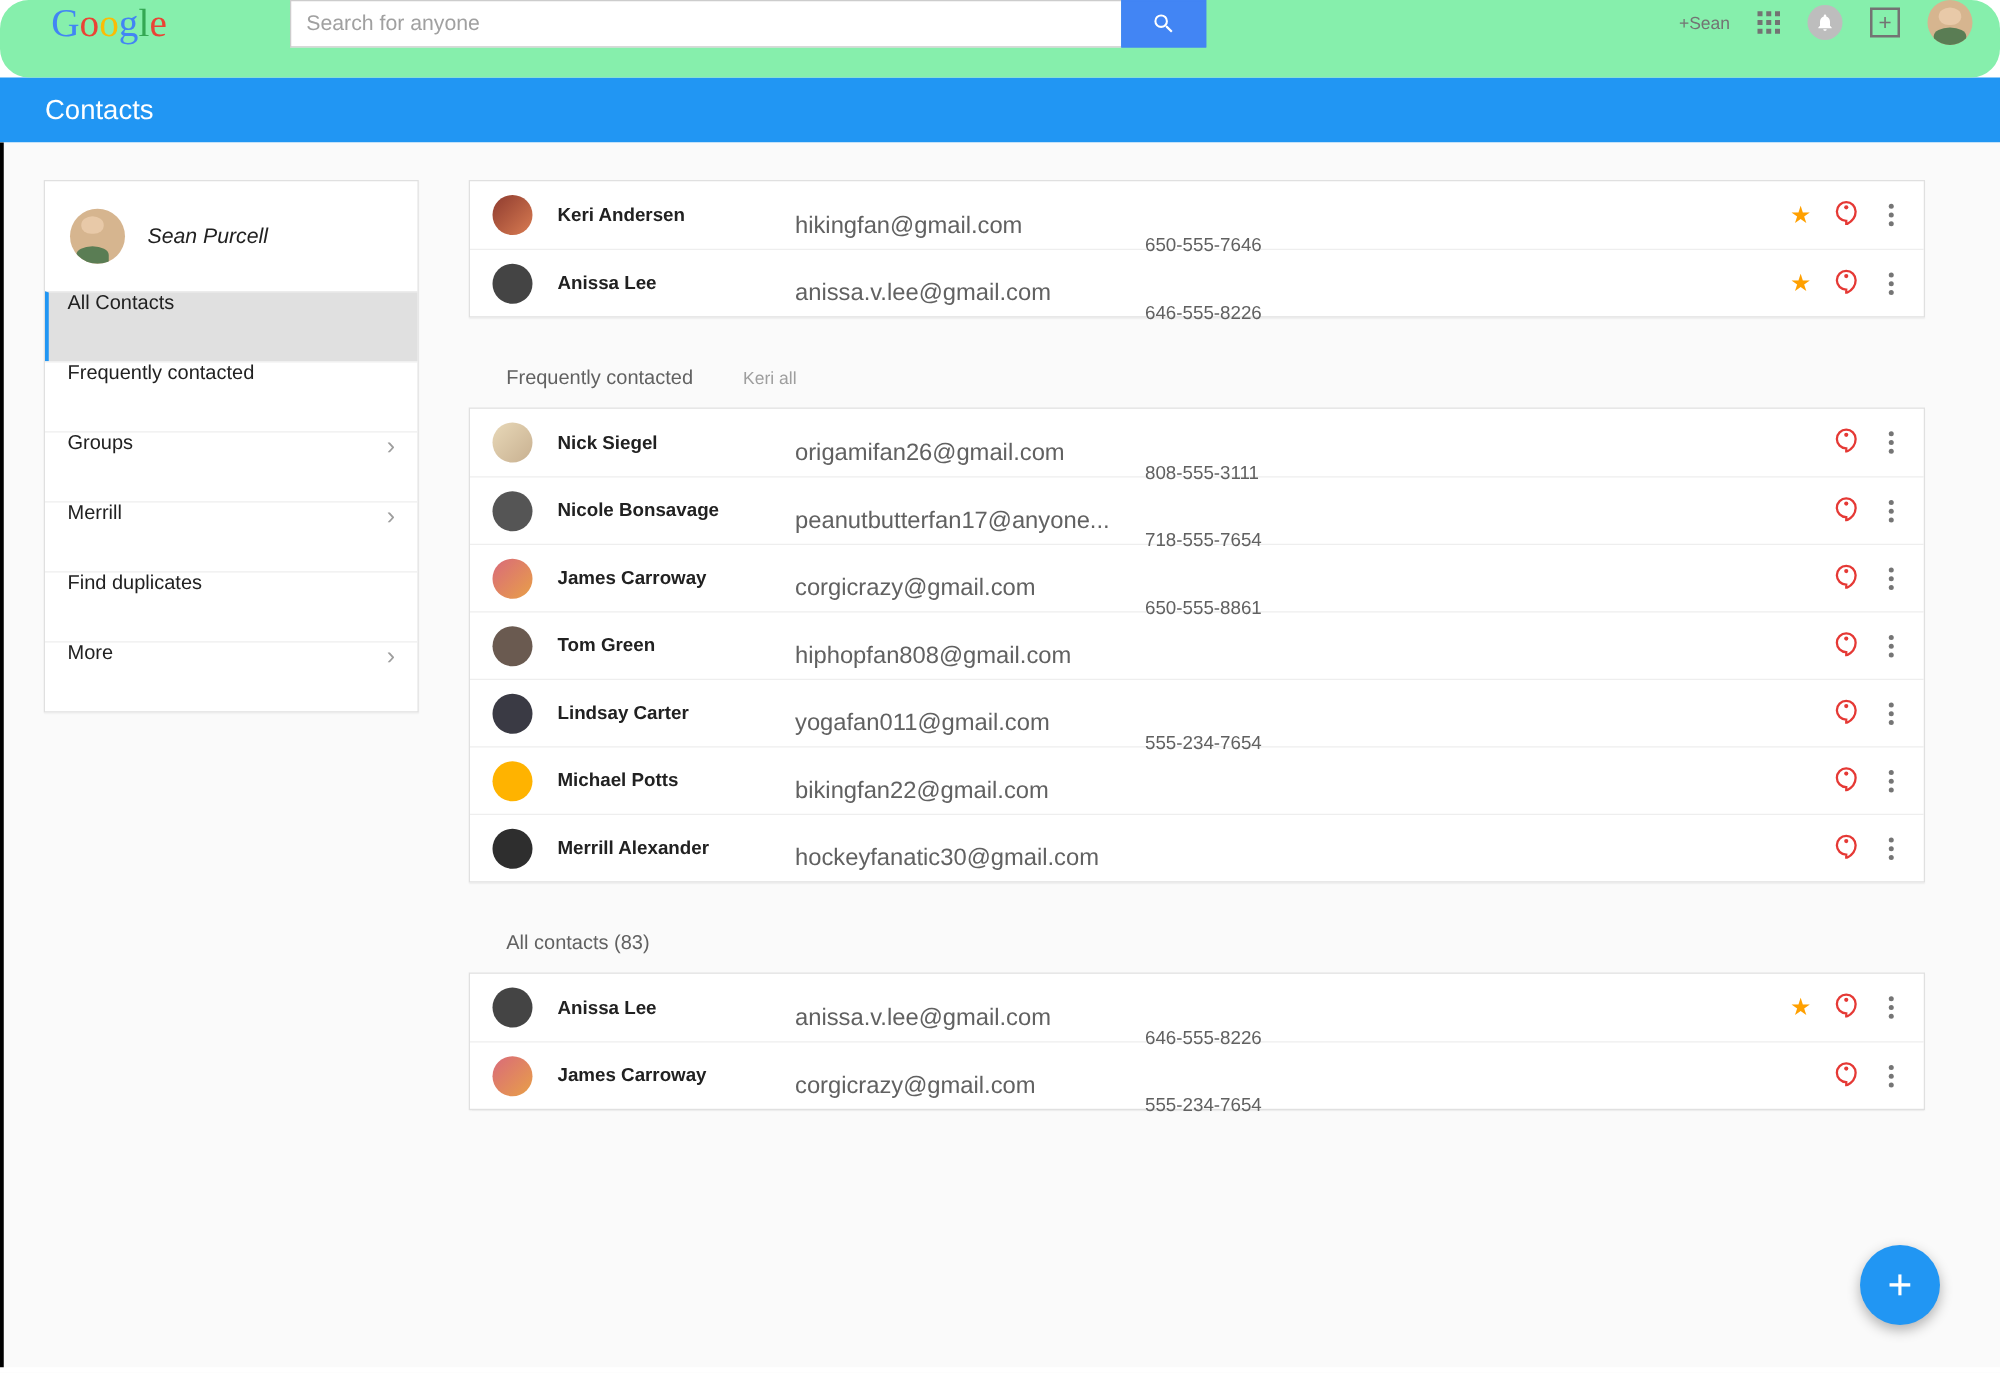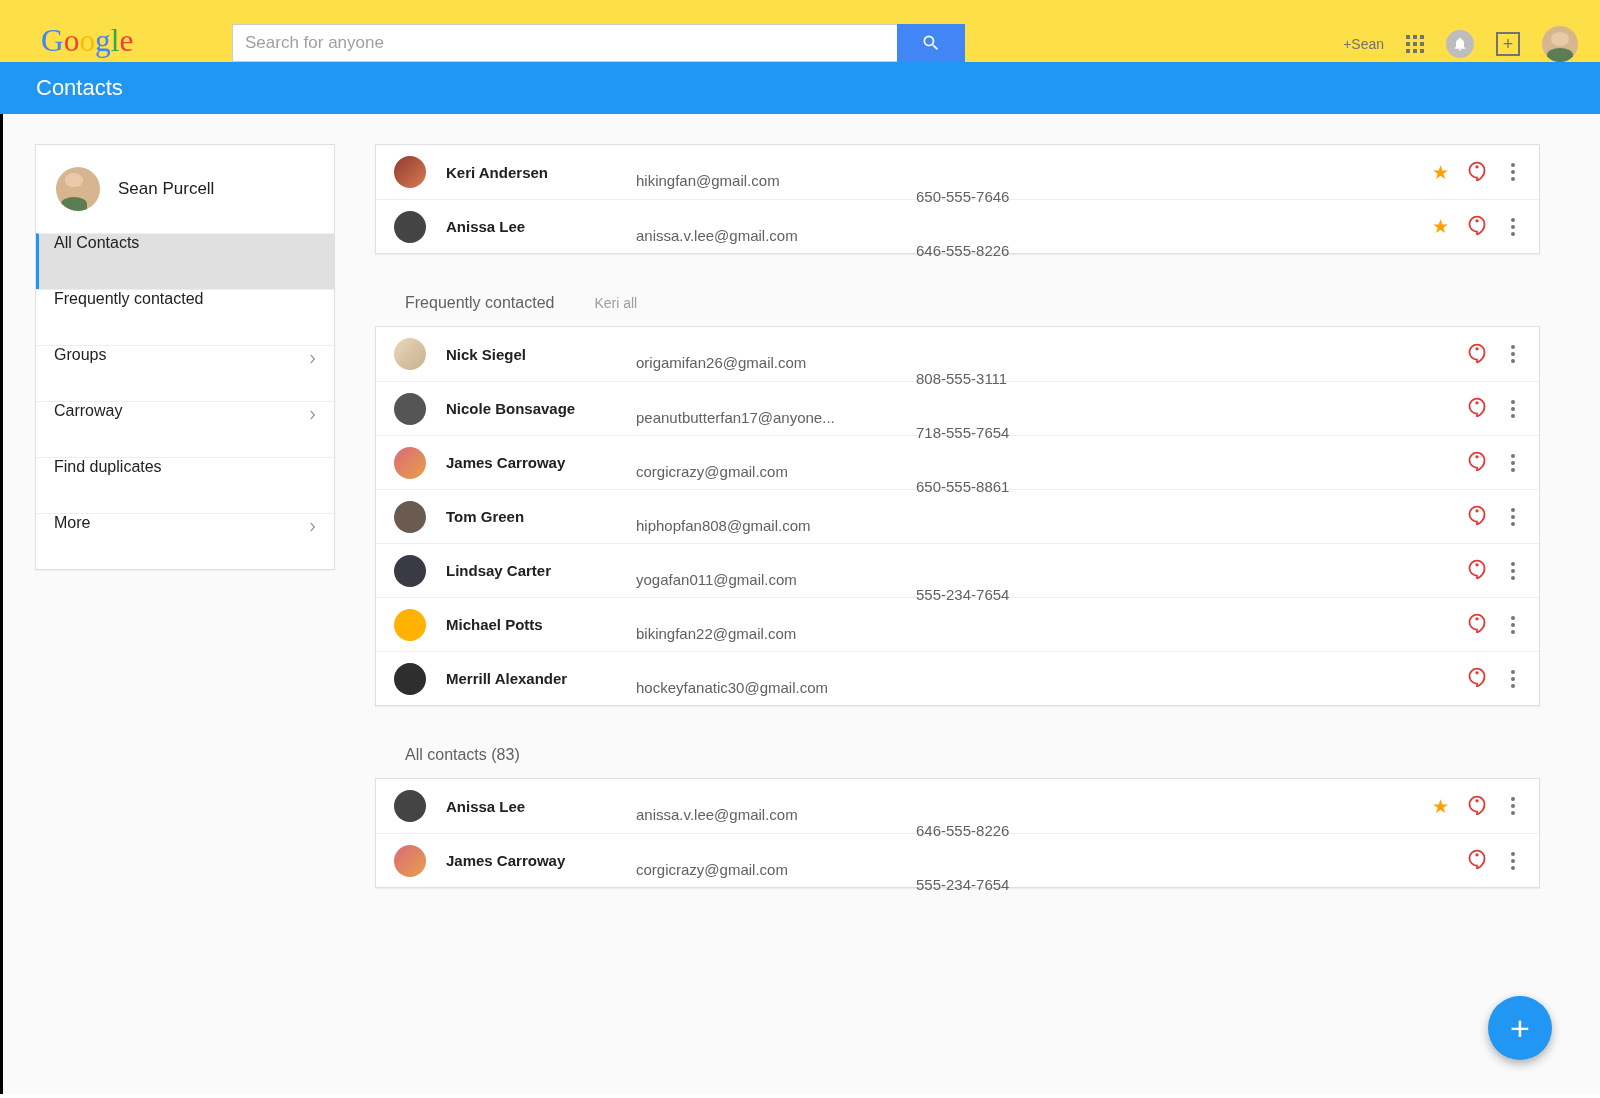--- a/index.html
+++ b/index.html
@@ -1,18 +1,18 @@
 <!DOCTYPE html>
 <html><head>
 <meta charset="utf-8">
 <style>
   * { box-sizing: border-box; margin: 0; padding: 0; }
   body { font-family: Arial, Helvetica, sans-serif; font-size: 15px; color: #212121; background: #fff; width: 1600px; }
   
-  .topbar { display: flex; align-items: flex-end; height: 62px; padding: 0 14px; background: #fde047; position: relative; }
+  .topbar { display: flex; align-items: flex-start; height: 62px; padding: 0 14px; background: #86efac; position: relative; border-radius: 23px; }
   .logo { width: 160px; display: flex; align-items: center; padding-left: 24px; }
   .logo-svg { }
   .search-wrap { display: flex; align-items: center; margin-left: 58px; }
   .search-input { width: 665px; height: 38px; border: 1px solid #ccc; border-right: none; font-size: 17px; color: #222; padding: 16px 12px; outline: none; }
   .search-input::placeholder { color: #a0a0a0; }
   .search-btn { width: 68px; height: 38px; background: #4285f4; border: 1px solid #4285f4; display: flex; align-items: center; justify-content: center; cursor: pointer; }
   .top-right { position: absolute; right: 22px; display: flex; align-items: center; gap: 22px; }
   .plus-link { color: #737373; font-size: 14px; cursor: pointer; }
   .grid-icon { width: 18px; height: 18px; display: grid; grid-template-columns: repeat(3,4px); grid-template-rows: repeat(3,4px); gap: 3px; cursor: pointer; }
   .grid-icon span { background:#737373; width:4px; height:4px; }
@@ -22,36 +22,36 @@
   .avatar-face::after { content:""; position:absolute; top:6px; left:9px; width:18px; height:14px; background:#e8c9a8; border-radius:50% 50% 45% 45%;}
   .avatar-face::before { content:""; position:absolute; bottom:0; left:5px; width:26px; height:14px; background:#5a7d54; border-radius:50% 50% 0 0;}
   
   .appbar { background:#2196f3; color:#fff; height:52px; display:flex; align-items:center; padding-left:36px; font-size:22px; font-weight:400;}
   
   .body { display:flex; background:#fafafa; border-left:3px solid #000; min-height:980px; padding-top:30px;}
   
   .sidebar { width:300px; margin-left:32px; background:#fff; border:1px solid #e0e0e0; align-self:flex-start; box-shadow:0 1px 1px rgba(0,0,0,.04);}
   .profile-row { display:flex; align-items:center; padding:22px 20px; gap:18px; }
   .profile-avatar { width:44px; height:44px; border-radius:50%; background:#d6b58f; position:relative; overflow:hidden;}
-  .profile-name { font-size:17px; }
+  .profile-name { font-size:17px;font-style:italic; }
   .nav-item { height:56px; display:flex; align-items:flex-start; justify-content:space-between; padding:0 18px; border-top:1px solid #eee; cursor:pointer; font-size:16px; color:#212121;}
   .nav-item.active { background:#e0e0e0; border-left:3px solid #2196f3; padding-left:15px; font-weight:400;}
   .chevron { color:#9e9e9e; font-size:20px; }
   
   .main { flex:1; padding:0 60px 0 40px; }
   .section { margin-bottom: 40px; }
   .section-h { display:flex; align-items:baseline; gap:40px; padding:0 0 14px 30px; }
   .section-h h3 { font-size:16px; font-weight:400; color:#616161; }
   .viewall { font-size:14px; color:#9e9e9e; cursor:pointer; }
   .card { background:#fff; border:1px solid #e0e0e0; box-shadow:0 1px 1px rgba(0,0,0,.05);}
   .row { display:flex; align-items:center; height:54px; border-top:1px solid #eee; padding:0 18px;}
   .row:first-child { border-top:none; }
   .row .av { width:32px; height:32px; border-radius:50%; background:#777; flex-shrink:0; margin-right:20px; position:relative; overflow:hidden;}
   .row .name { width:190px; font-weight:bold; font-size:15px; color:#212121; }
-  .row .email { width:280px; font-size:15px; color:#616161;margin-top:17px; }
+  .row .email { width:280px; font-size:19px; color:#616161;margin-top:17px; }
   .row .phone { width:260px; font-size:15px; color:#616161;margin-top:48px; }
   .row .actions { margin-left:auto; display:flex; align-items:center; gap:18px;}
   .star { color:#ffa000; font-size:19px; cursor:pointer; }
   .hangouts { cursor:pointer; }
   .more-dots { color:#757575; cursor:pointer; font-size:18px; letter-spacing:-2px; line-height:0; display:flex; flex-direction:column; gap:3px; align-items:center; width:16px;}
   .more-dots span{ width:4px; height:4px; background:#757575; border-radius:50%;}
   
   .fab { position:fixed; right:48px; bottom:38px; width:64px; height:64px; border-radius:50%; background:#2196f3; box-shadow:0 4px 10px rgba(0,0,0,.3); display:flex; align-items:center; justify-content:center; color:#fff; font-size:34px; cursor:pointer;}
   
   .av.c0{background:linear-gradient(135deg,#8e3b2f,#d97c52);} 
@@ -123,21 +123,21 @@
           <span>All Contacts</span>
         </div>
         <div class="nav-item">
           <span>Frequently contacted</span>
         </div>
         <div class="nav-item">
           <span>Groups</span>
           <span class="chevron">›</span>
         </div>
         <div class="nav-item">
-          <span>Carroway</span>
+          <span>Merrill</span>
           <span class="chevron">›</span>
         </div>
         <div class="nav-item">
           <span>Find duplicates</span>
         </div>
         <div class="nav-item">
           <span>More</span>
           <span class="chevron">›</span>
         </div>
       </div>

